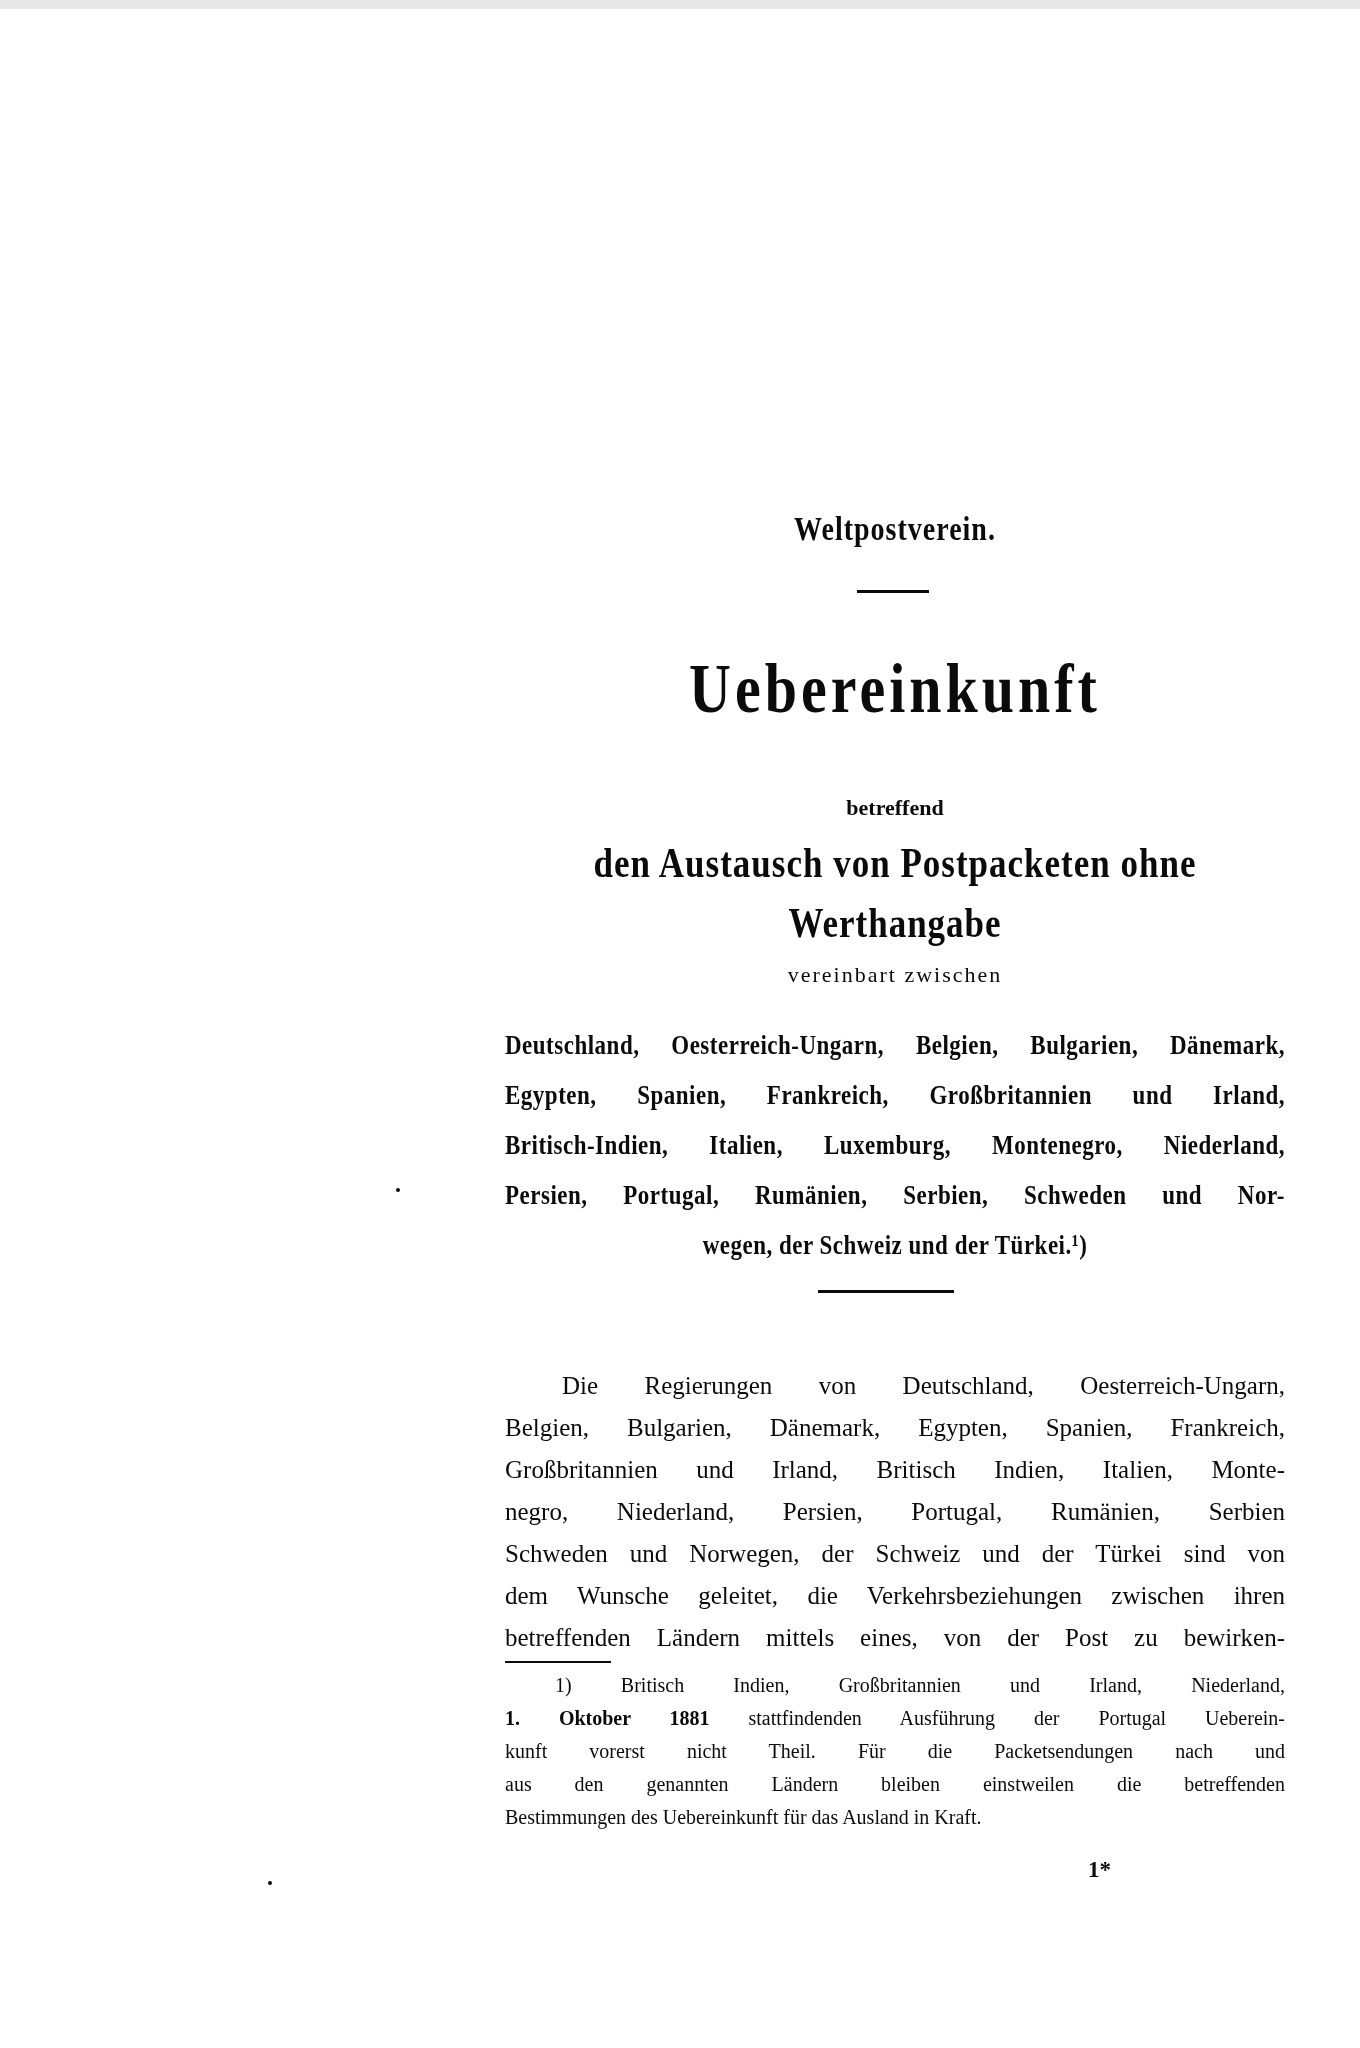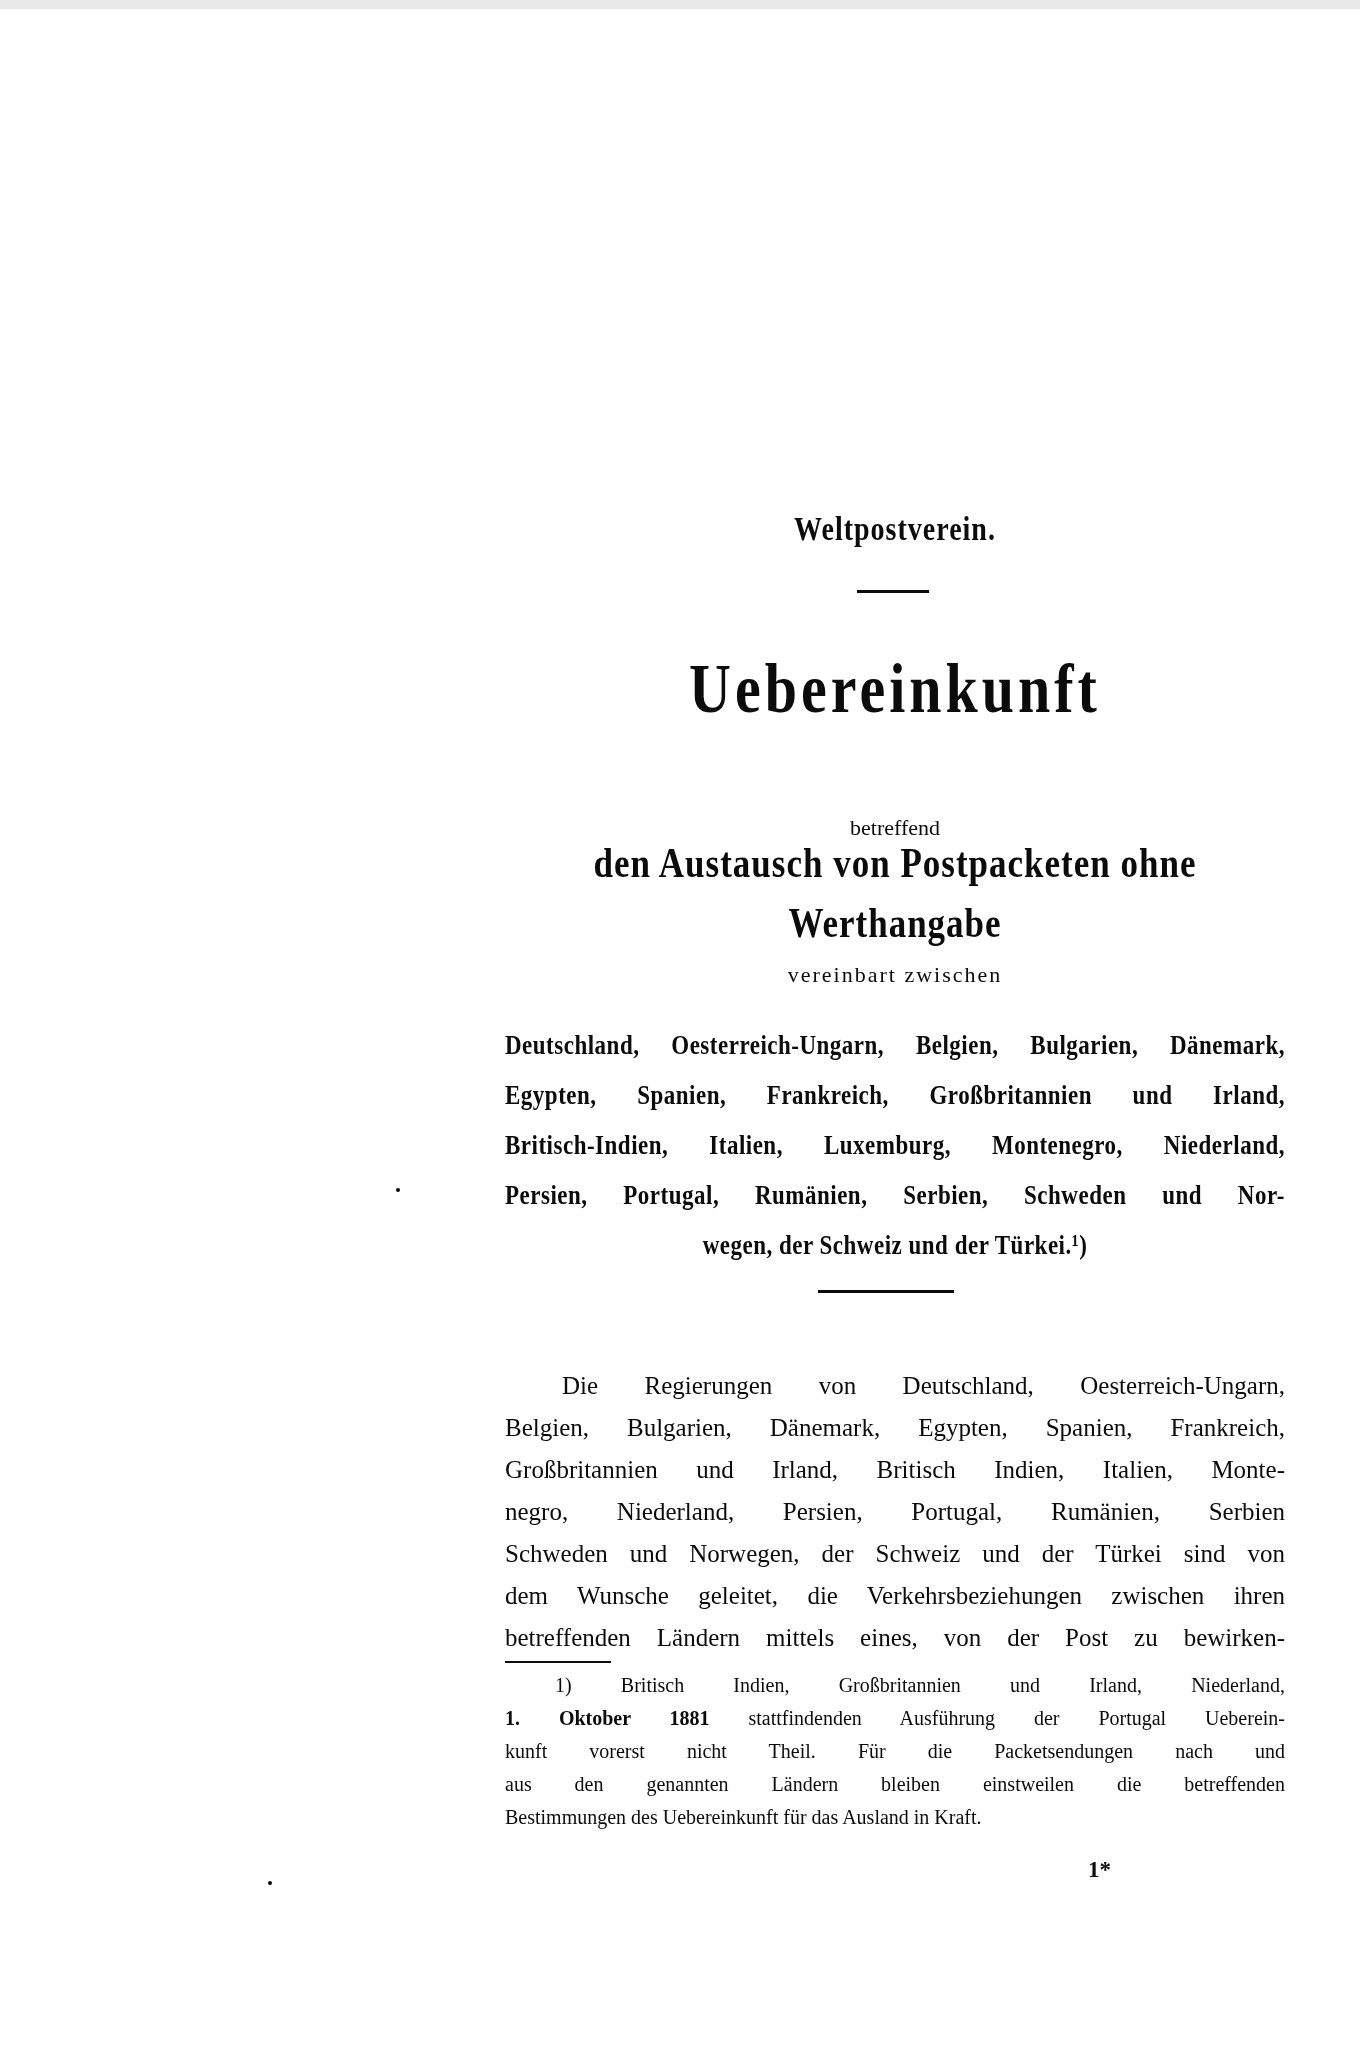--- a/index.html
+++ b/index.html
@@ -32,22 +32,23 @@
   #rule-1 { left: 857px; top: 581px; width: 72px; height: 3px; }
 
   #document-title {
     top: 638px;
     font-size: 58px;
     font-weight: bold;
     letter-spacing: 4px;
   }
 
   #subtitle-prefix {
-    top: 806px;
+    top: 786px;
     font-size: 22px;
+    font-weight: bold;
   }
 
   .subtitle-line {
     font-size: 35px;
     font-weight: bold;
     letter-spacing: 1px;
   }
   #subtitle-line-1 { top: 830px; }
   #subtitle-line-2 { top: 890px; }
 

